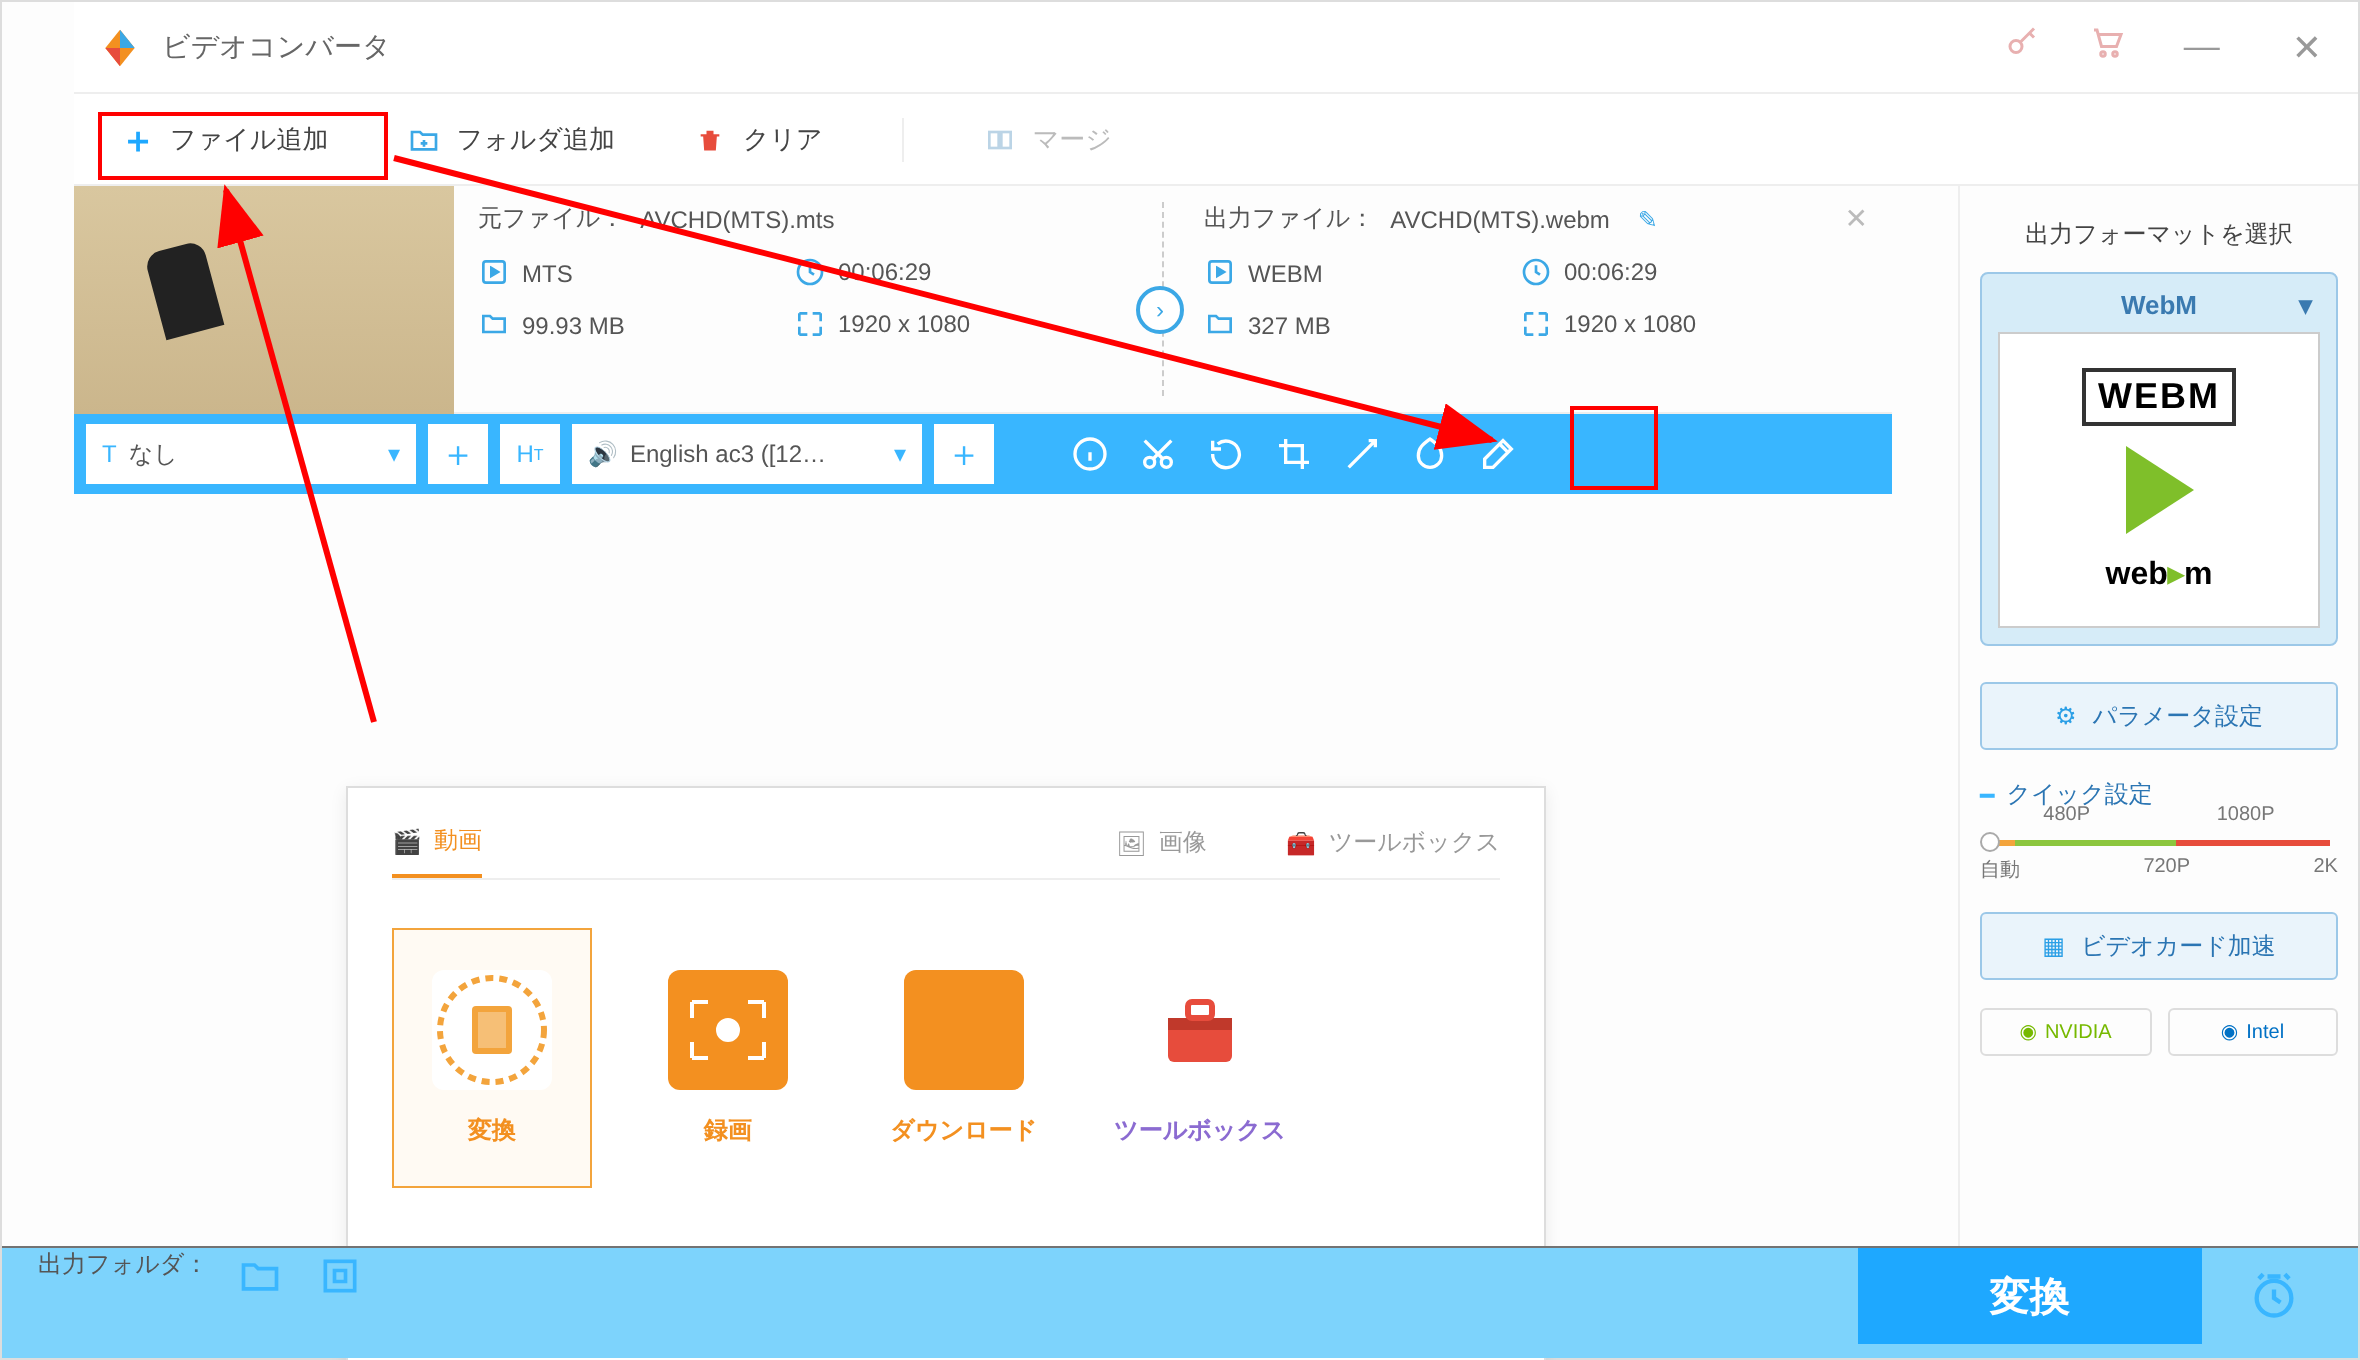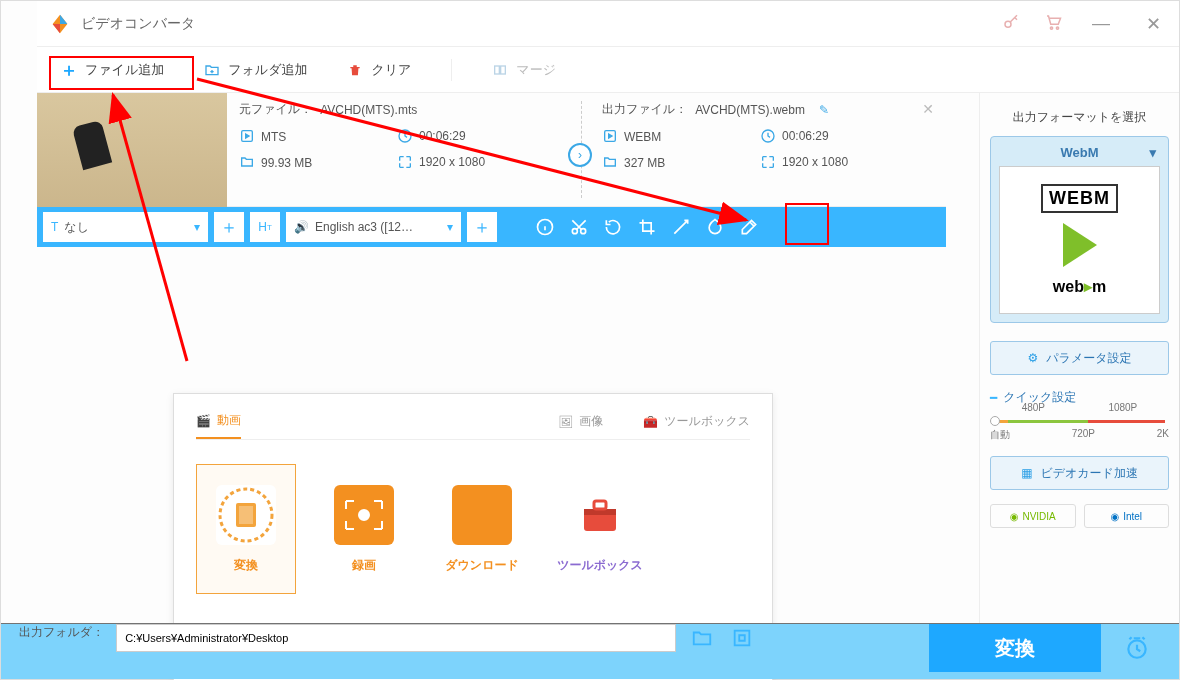--- a/index.html
+++ b/index.html
@@ -433,21 +433,20 @@
         <div class="gpu-chip intel">
             <span>◉</span>
             <span>Intel</span>
           </div>
       </div>
     </div>
   </div>
 
   <div class="bottombar">
     <span class="lbl">出力フォルダ：</span>
-    <input type="text" value="C:¥Users¥Administrator¥Desktop" style="">
     <div class="bicon">
         <svg width="22" height="22" viewBox="0 0 24 24" fill="none" stroke="#39b6ff" stroke-width="2">
           <path d="M3 6h6l2 2h10v11H3z"></path>
         </svg>
       </div>
     <div class="bicon">
         <svg width="22" height="22" viewBox="0 0 24 24" fill="none" stroke="#39b6ff" stroke-width="2">
           <rect x="4" y="4" width="16" height="16"></rect>
           <path d="M9 9h6v6H9z"></path>
         </svg>

